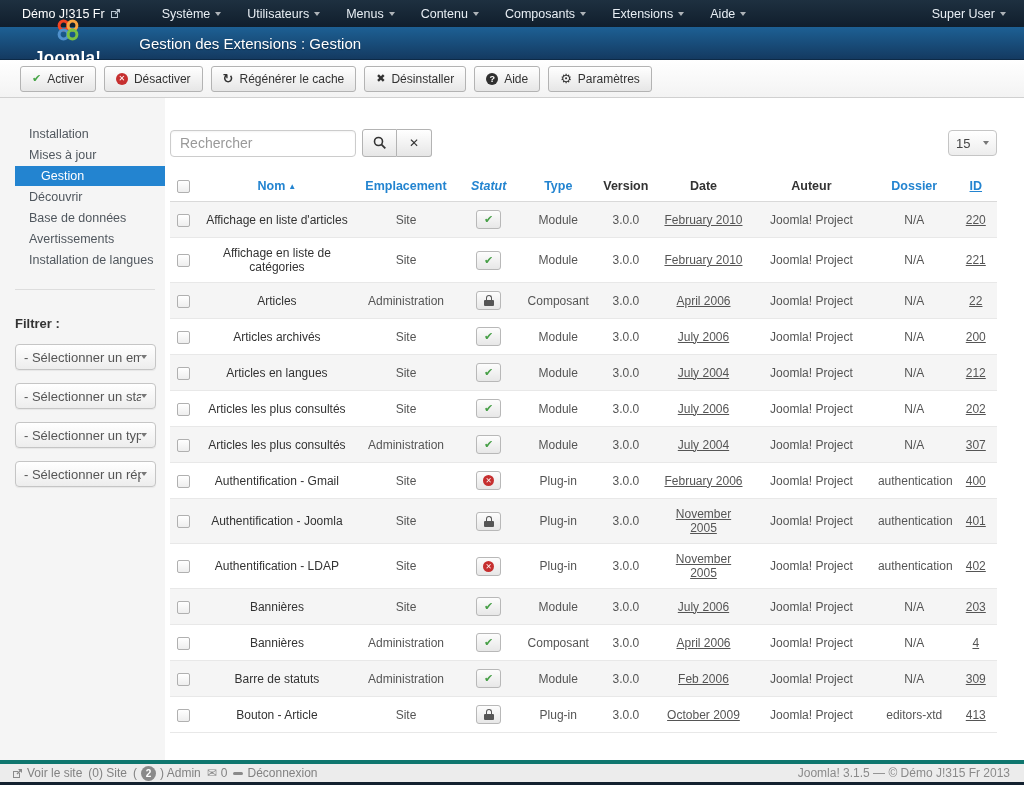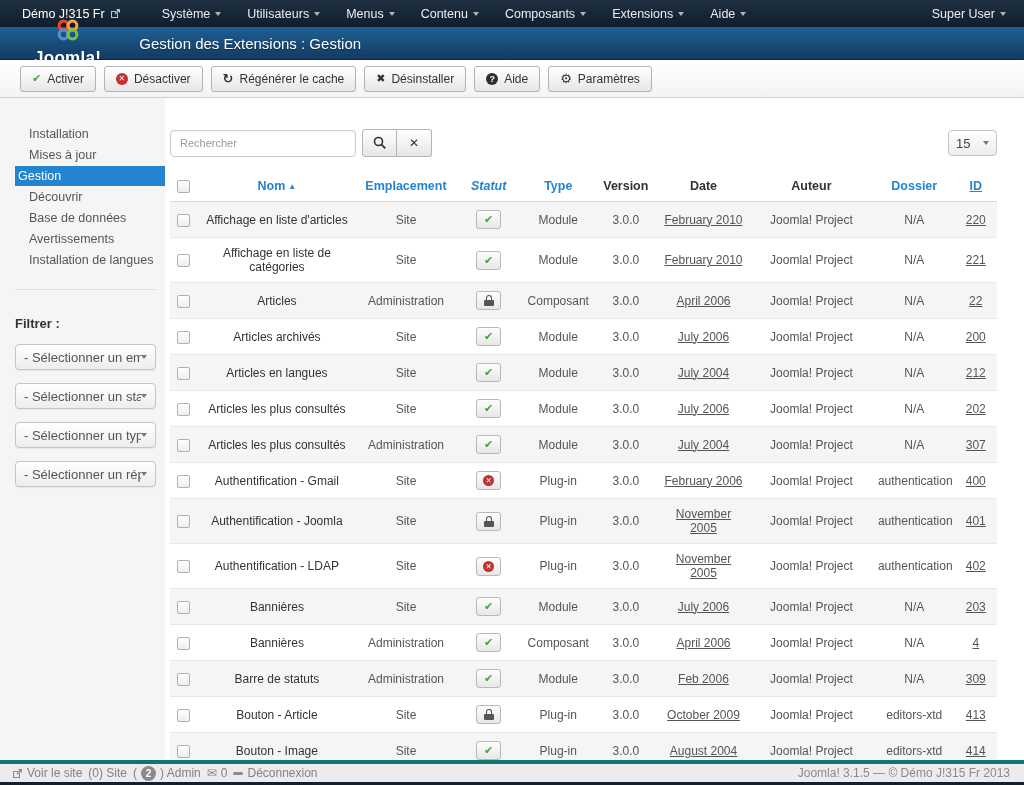--- a/index.html
+++ b/index.html
@@ -34,34 +34,34 @@
   .ico-help { background:#2f2f2f; font-size:9px; }
   .ico-refresh { font-weight:bold; font-size:13px; color:#333; }
   .ico-x { font-weight:bold; font-size:11px; color:#333; }
   .ico-gear { font-size:13px; color:#333; }
 
   
   .main { flex:1; display:flex; background:#f5f5f5; overflow:hidden; }
   .sidebar { width:165px; flex:0 0 auto; padding-top:26px; }
   .side-list { display:flex; flex-direction:column; }
   .side-item { padding:3px 0 3px 29px; font-size:12.5px; color:#50575e; cursor:pointer; line-height:14px; margin-bottom:1px; }
-  .side-item.active { background:#2384d0; color:#fff; margin-left:15px; padding-left:3px; }
+  .side-item.active { background:#2384d0; color:#fff; margin-left:15px; padding-left:26px; }
   .side-divider { border:none; border-top:1px solid #ddd; margin:18px 10px 0 15px; }
   .filter-label { font-weight:bold; font-size:13px; color:#333; margin:26px 0 0 15px; }
   .filters { margin-top:8px; }
   .select { width:141px; height:26px; margin:13px 0 13px 15px; border:1px solid #c5c5c5; border-radius:4px;
             background:linear-gradient(#ffffff,#ededed); display:flex; align-items:center; padding:0 8px; cursor:pointer;
             box-shadow:0 1px 1px rgba(0,0,0,.06); }
   .sel-label { flex:1; font-size:13px; color:#555; white-space:nowrap; overflow:hidden; }
 
   .content { flex:1; background:#fff; padding:0 27px 0 5px; overflow:hidden; }
 
   
   .search-row { margin-top:31px; display:flex; align-items:center; }
-  .search-input { width:186px; height:27px; border:1px solid #ccc; border-radius:4px; padding:0 9px; font-size:11px; color:#555;
+  .search-input { width:186px; height:27px; border:1px solid #ccc; border-radius:4px; padding:0 9px; font-size:14px; color:#555;
                   font-family:inherit; box-shadow:0 1px 2px rgba(0,0,0,.05) inset; }
   .search-input::placeholder { color:#999; }
   .btn-group { display:inline-flex; margin-left:6px; }
   .sq-btn { width:35px; height:28px; background:linear-gradient(#ffffff,#e6e6e6); border:1px solid #b3b3b3; display:inline-flex;
             align-items:center; justify-content:center; cursor:pointer; }
   .sq-btn:first-child { border-radius:3px 0 0 3px; }
   .sq-btn + .sq-btn { border-left:none; border-radius:0 3px 3px 0; font-weight:bold; color:#333; font-size:12px; }
   .pagesize { margin-left:auto; width:49px; height:26px; border:1px solid #c5c5c5; border-radius:4px;
               background:linear-gradient(#ffffff,#ededed); display:flex; align-items:center; padding:0 7px; cursor:pointer; }
   .pagesize .sel-label { color:#444; }
@@ -461,34 +461,20 @@
                     <span class="lock-body"></span>
                   </span>
                 </span></td>
               <td class="ac col-type">Plug-in</td>
               <td class="ac col-ver">3.0.0</td>
               <td class="ac date col-date">October 2009</td>
               <td class="al col-auth">Joomla! Project</td>
               <td class="ac col-folder">editors-xtd</td>
               <td class="ac col-id">413</td>
             </tr>
-            <tr>
-              <td class="ac col-cb"><span class="checkbox"></span></td>
-              <td class="al name col-name">Bouton - Image</td>
-              <td class="ac col-loc">Site</td>
-              <td class="ac col-status"><span class="status-btn">
-                  <span class="st-check">✔</span>
-                </span></td>
-              <td class="ac col-type">Plug-in</td>
-              <td class="ac col-ver">3.0.0</td>
-              <td class="ac date col-date">August 2004</td>
-              <td class="al col-auth">Joomla! Project</td>
-              <td class="ac col-folder">editors-xtd</td>
-              <td class="ac col-id">414</td>
-            </tr>
           </tbody>
       </table>
 
     </div>
   </div>
 
   <div class="footer">
     <div class="footer-left">
       <span class="f-item">
         <svg width="11" height="11" viewBox="0 0 11 11">

